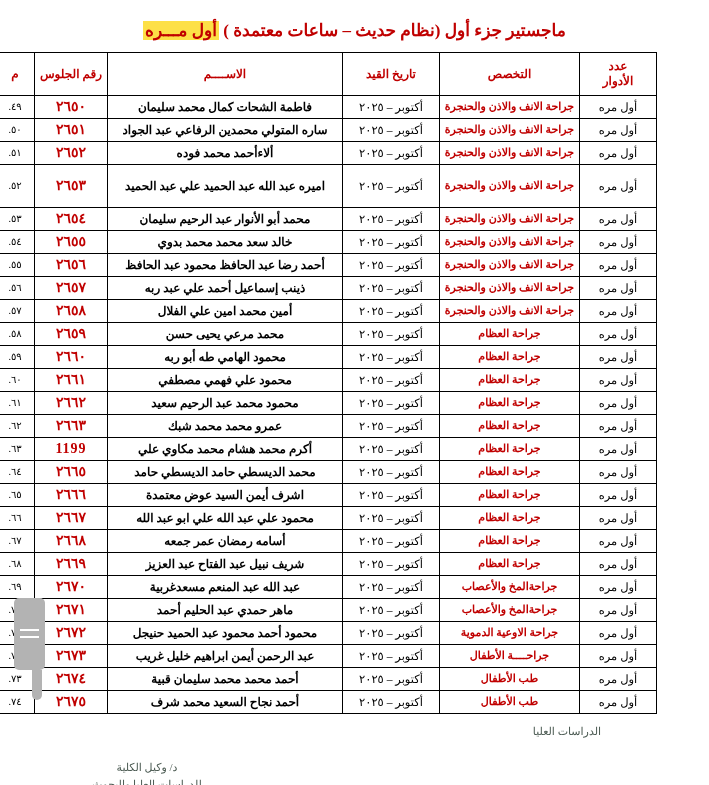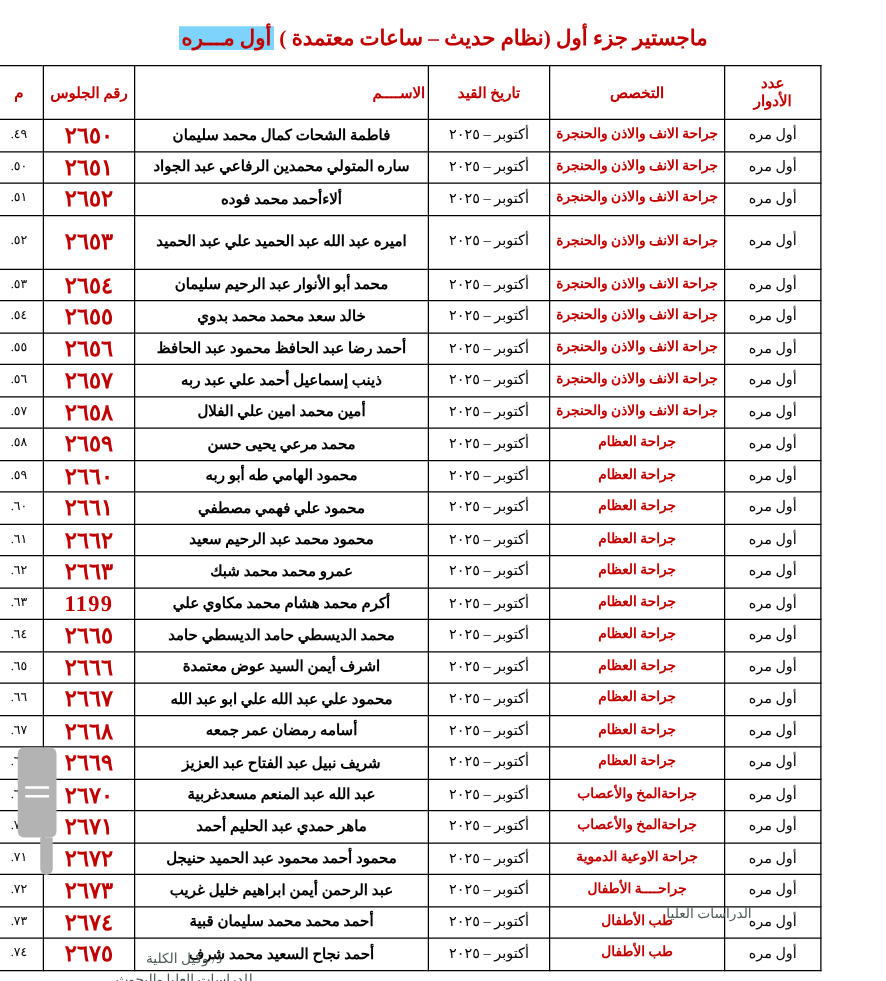--- a/index.html
+++ b/index.html
@@ -24,21 +24,21 @@
   .title{
     display:inline-block;
     font-size:17px;
     font-weight:bold;
     color:#c00000;
     letter-spacing:0px;
     line-height:1.3;
     white-space:nowrap;
   }
   .title .hl{
-    background:#7dd3fc;
+    background:#fde047;
     padding:0 2px;
   }
   table{
     border-collapse:collapse;
     width:100%;
     table-layout:fixed;
   }
   th,td{
     border:1px solid #000;
     padding:1px 2px;
@@ -50,33 +50,33 @@
   }
   thead th{
     font-weight:bold;
     font-size:12px;
     color:#c00000;
     height:38px;
     padding:2px 2px;
   }
   th.c-num{width:34px;}
   th.c-seat{width:68px;}
-  th.c-name{width:230px;text-align:right;}
+  th.c-name{width:230px;}
   th.c-date{width:92px;}
   th.c-spec{width:135px;text-align:center;}
   th.c-rounds{width:72px;}
 
   td.num{
     font-size:10px;
     color:#000;
   }
   td.seat{
     color:#c00000;
     font-weight:bold;
-    font-size:18px;
+    font-size:14px;
     letter-spacing:1px;
   }
   td.name{
     font-size:12px;
     color:#000;
     font-weight:bold;
   }
   td.date{
     font-size:11.5px;
     color:#000;

